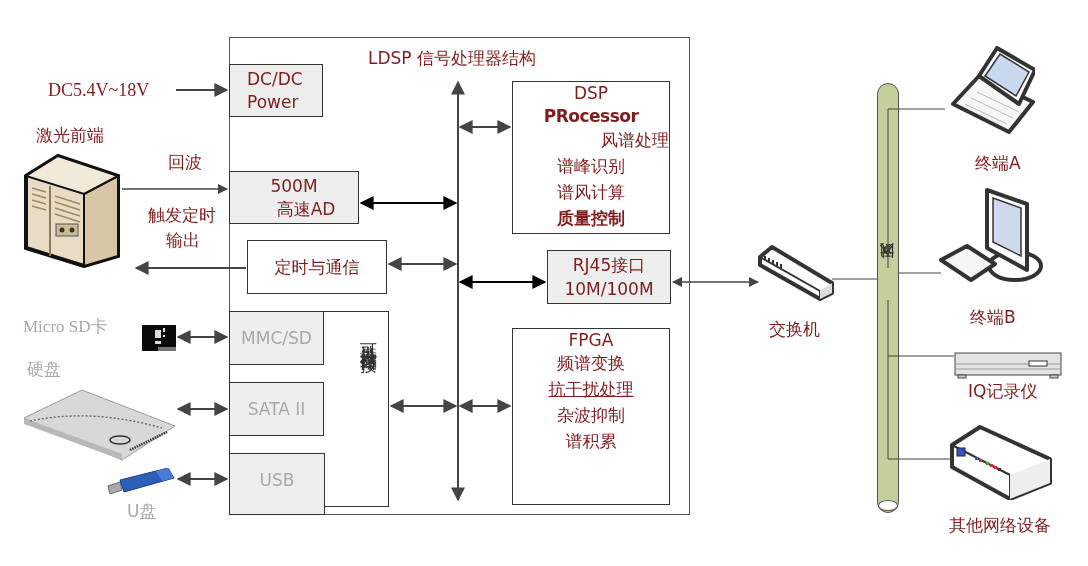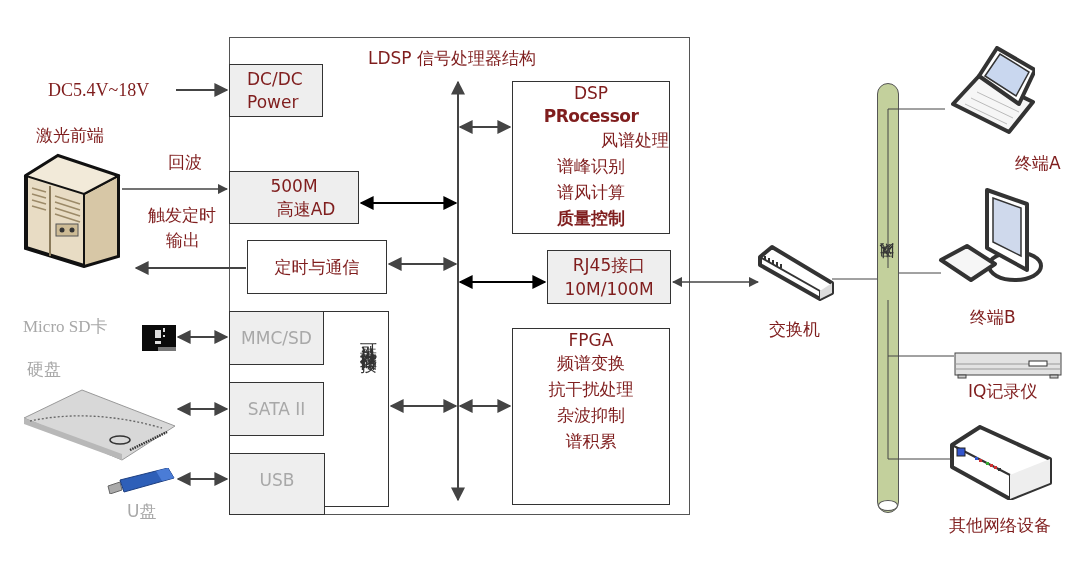--- a/index.html
+++ b/index.html
@@ -72,21 +72,21 @@
 </div>
 
 <div class="box gray" style="left:547px; top:250px; width:124px; height:54px;">
   <div class="lbl center" style="left:0; width:122px; top:3px;">RJ45接口</div>
   <div class="lbl center" style="left:0; width:122px; top:27px;">10M/100M</div>
 </div>
 
 <div class="box" style="left:512px; top:328px; width:158px; height:177px;">
   <div class="lbl center" style="left:0; width:156px; top:0px;">FPGA</div>
   <div class="lbl center" style="left:0; width:156px; top:23px;">频谱变换</div>
-  <div class="lbl center" style="left:0; width:156px; top:49px;">抗干扰处理</div>
+  <div class="lbl center" style="left:0; width:156px; top:49px;text-decoration:underline;">抗干扰处理</div>
   <div class="lbl center" style="left:0; width:156px; top:75px;">杂波抑制</div>
   <div class="lbl center" style="left:0; width:156px; top:101px;">谱积累</div>
 </div>
 
 <div class="box" style="left:229px; top:311px; width:160px; height:196px;">
   <div class="vtext abs" style="left:128px; top:18px; color:#333;">可选外设存储接口</div>
 </div>
 <div class="box gray" style="left:229px; top:311px; width:95px; height:54px;">
   <div class="lbl center ghost" style="left:0; width:93px; top:15px;">MMC/SD</div>
 </div>
@@ -154,21 +154,21 @@
     <polygon points="8,58 64,86 88,56 34,30" fill="#f6f6f6" stroke="#333" stroke-width="4" stroke-linejoin="round"></polygon>
     <polygon points="34,30 52,2 90,24 74,58" fill="#fff" stroke="#333" stroke-width="4" stroke-linejoin="round"></polygon>
     <polygon points="40,30 55,8 84,26 71,50" fill="#c9d7ef" stroke="#333" stroke-width="1.5"></polygon>
     <g stroke="#bbb" stroke-width="1">
         <line x1="20" y1="58" x2="62" y2="78"></line>
         <line x1="26" y1="52" x2="68" y2="72"></line>
         <line x1="32" y1="46" x2="74" y2="66"></line>
       </g>
   </svg>
 </div>
-<div class="lbl" style="left:975px; top:152px;margin-left:40px;">终端A</div>
+<div class="lbl" style="left:975px; top:152px;">终端A</div>
 
 <div class="abs" style="left:937px; top:184px; width:112px; height:100px;">
   <svg width="112" height="100" viewBox="0 0 112 100">
     <ellipse cx="78" cy="82" rx="26" ry="14" fill="#fff" stroke="#333" stroke-width="4"></ellipse>
     <polygon points="50,6 90,20 90,86 50,64" fill="#fff" stroke="#333" stroke-width="4" stroke-linejoin="round"></polygon>
     <polygon points="56,14 84,24 84,72 56,58" fill="#cfd9ec" stroke="#333" stroke-width="1.5"></polygon>
     <polygon points="4,76 30,62 58,80 34,96" fill="#f6f6f6" stroke="#333" stroke-width="4" stroke-linejoin="round"></polygon>
   </svg>
 </div>
 <div class="lbl" style="left:970px; top:306px;">终端B</div>

